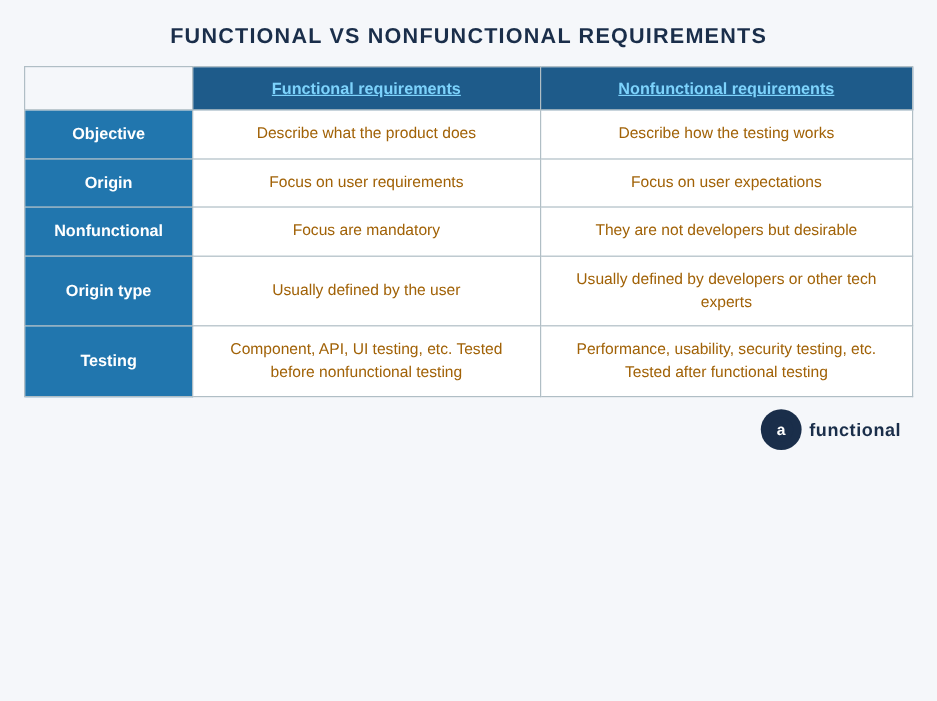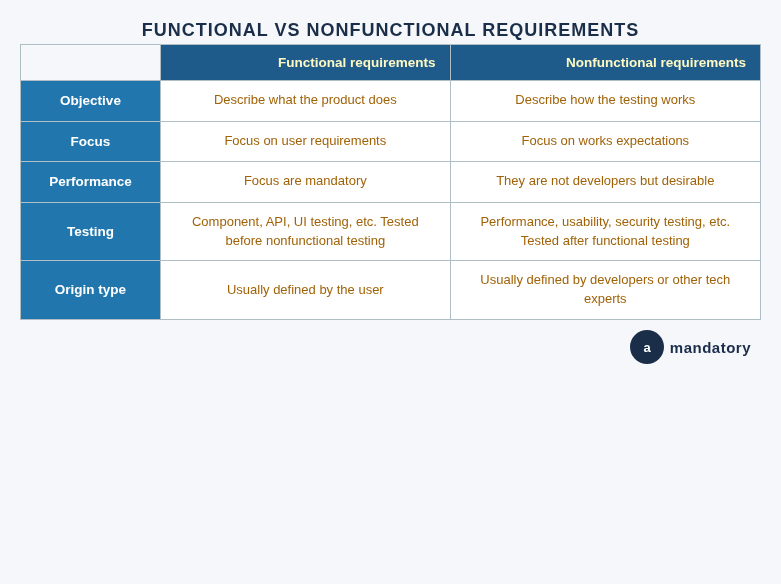--- a/index.html
+++ b/index.html
@@ -14,38 +14,39 @@
       justify-content: flex-start;
       padding: 20px 20px 10px 20px;
     }
 
     .page-title {
       font-size: 18px;
       font-weight: 700;
       letter-spacing: 1px;
       color: #1a2e4a;
       text-align: left;
-      margin-bottom: 3px;
+      margin-bottom: 14px;
       text-transform: uppercase;
     }
 
     .comparison-table {
       width: 100%;
       border-collapse: collapse;
       border: 1.5px solid #b0bec5;
     }
 
     .comparison-table th {
       background: #1e5b8a;
-      color: #fef9c3;
+      color: #7dd3fc;
       font-size: 13.5px;
       font-weight: 600;
-      text-align: right;
+      text-align: center;
       padding: 10px 14px;
       border: 1.5px solid #b0bec5;
+      text-decoration: underline;
     }
 
     .comparison-table th.empty-header {
       background: #f5f7fa;
       border: 1.5px solid #b0bec5;
     }
 
     .comparison-table td {
       border: 1.5px solid #b0bec5;
       padding: 10px 14px;
@@ -117,45 +118,45 @@
       <th>Nonfunctional requirements</th>
     </tr>
   </thead>
   <tbody id="table-body">
   <tr>
         <td class="row-header">Objective</td>
         <td>Describe what the product does</td>
         <td>Describe how the testing works</td>
       </tr>
       <tr>
-        <td class="row-header">Focus</td>
+        <td class="row-header">Origin</td>
         <td>Focus on user requirements</td>
-        <td>Focus on works expectations</td>
+        <td>Focus on user expectations</td>
       </tr>
       <tr>
-        <td class="row-header">Performance</td>
+        <td class="row-header">Nonfunctional</td>
         <td>Focus are mandatory</td>
         <td>They are not developers but desirable</td>
+      </tr>
+      <tr>
+        <td class="row-header">Origin type</td>
+        <td>Usually defined by the user</td>
+        <td>Usually defined by developers or other tech experts</td>
       </tr>
       <tr>
         <td class="row-header">Testing</td>
         <td>Component, API, UI testing, etc. Tested before nonfunctional testing</td>
         <td>Performance, usability, security testing, etc. Tested after functional testing</td>
-      </tr>
-      <tr>
-        <td class="row-header">Origin type</td>
-        <td>Usually defined by the user</td>
-        <td>Usually defined by developers or other tech experts</td>
       </tr>
     </tbody>
 </table>
 
 <div class="footer-area">
   <div class="brand-logo">
     <div class="brand-icon">
       <svg width="22" height="22" viewBox="0 0 22 22" xmlns="http://www.w3.org/2000/svg">
         <circle cx="11" cy="11" r="10" fill="#1a2e4a"></circle>
         <text x="11" y="15.5" text-anchor="middle" fill="white" font-size="13" font-family="Arial" font-weight="bold">a</text>
       </svg>
     </div>
-    <span class="brand-name">mandatory</span>
+    <span class="brand-name">functional</span>
   </div>
 </div>
 
 </body></html>

